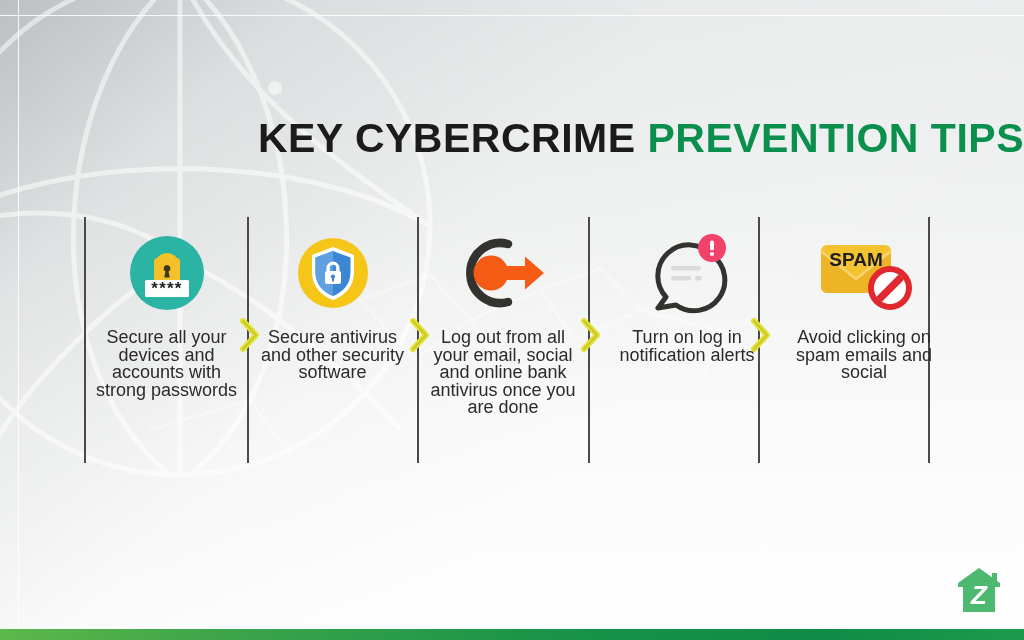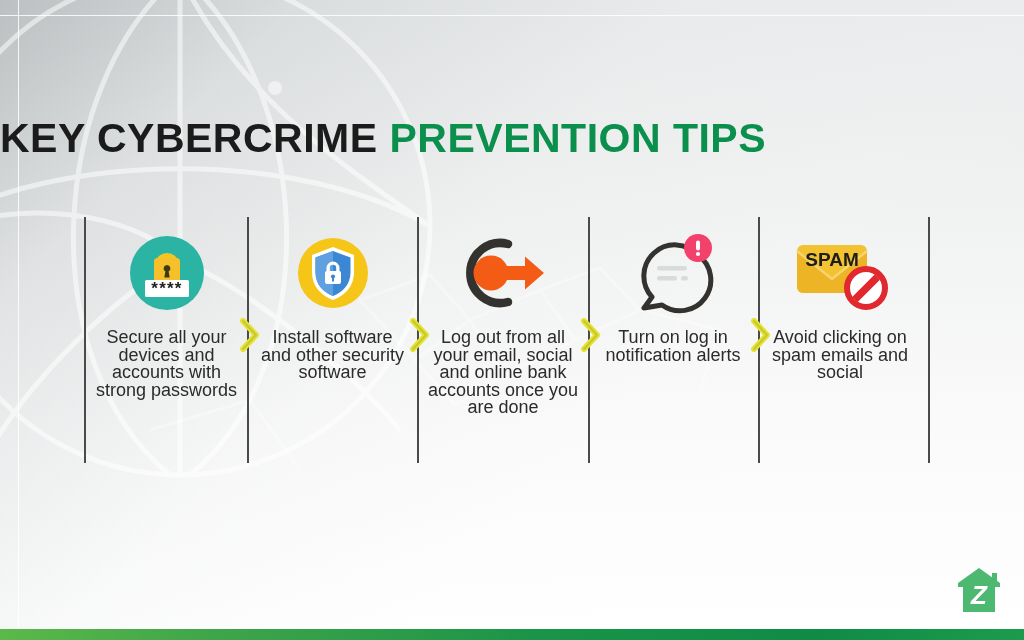--- a/index.html
+++ b/index.html
@@ -16,21 +16,21 @@
   }
   
   #globe{position:absolute;left:-120px;top:-40px;width:620px;height:560px;opacity:.55;pointer-events:none;}
   #crackle{position:absolute;left:0;top:0;width:1024px;height:640px;opacity:.5;pointer-events:none;}
   
   .guide-v{position:absolute;left:18px;top:0;width:1.4px;height:640px;background:rgba(255,255,255,.85);}
   .guide-h{position:absolute;left:0;top:15px;width:1024px;height:1.4px;background:rgba(255,255,255,.85);}
 
   
   #title{
-    position:absolute;left:0;top:115px;width:1024px;text-align:left;
+    position:absolute;left:0;top:115px;width:1024px;text-align:right;
     font-size:41px;font-weight:bold;letter-spacing:.5px;
     white-space:nowrap;
   }
   #title .t-dark{color:#1b1b1b;}
   #title .t-green{color:#0a8f4d;}
 
   
   #cols{position:absolute;left:84px;top:217px;width:846px;height:246px;}
   .divider{position:absolute;top:0;width:1.6px;height:246px;background:#4a4a4a;}
   .chev{position:absolute;width:22px;height:34px;pointer-events:none;}
@@ -143,50 +143,50 @@
           <circle cx="39" cy="39" r="35" fill="#f5c518"></circle>
           <path d="M39 13 L60 21 v17 c0 15 -10 24 -21 28 c-11 -4 -21 -13 -21 -28 V21 z" fill="#ffffff"></path>
           <path d="M39 17 L56.5 23.6 v14.6 c0 12.6 -8.4 20.3 -17.5 23.7 C29.9 58.5 21.5 50.8 21.5 38.2 V23.6 z" fill="#3b87d4"></path>
           <path d="M39 17 L39 61.9 C29.9 58.5 21.5 50.8 21.5 38.2 V23.6 z" fill="#5ea0e0"></path>
           <path d="M32.5 34 a6.5 6.5 0 0 1 13 0 v4 h-3.3 v-4 a3.2 3.2 0 0 0 -6.4 0 v4 h-3.3 z" fill="#ffffff"></path>
           <rect x="31" y="37" width="16" height="13" rx="2" fill="#ffffff"></rect>
           <circle cx="39" cy="42.5" r="2.1" fill="#3b87d4"></circle>
           <rect x="38" y="43" width="2" height="4.5" fill="#3b87d4"></rect>
         </svg>
       </div>
-      <div class="cap">Install software and other security software</div>
+      <div class="cap">Secure antivirus and other security software</div>
     </div>
 
     <div class="col" style="left:336px;width:166px;">
       <div class="icon-wrap">
         <svg width="100" height="80" viewBox="0 0 100 80">
           <path d="M55 11 A30 30 0 1 0 55 69" fill="none" stroke="#33322f" stroke-width="8.5" stroke-linecap="round"></path>
           <circle cx="38" cy="40" r="17.5" fill="#f45c16"></circle>
           <path d="M44 33 h28 v-9.5 l19 16.5 l-19 16.5 V47 H44 z" fill="#f45c16"></path>
         </svg>
       </div>
-      <div class="cap">Log out from all your email, social and online bank accounts once you are done</div>
-    </div>
-
-    <div class="col" style="left:506px;width:166px;">
+      <div class="cap">Log out from all your email, social and online bank antivirus once you are done</div>
+    </div>
+
+    <div class="col" style="left:520px;width:166px;">
       <div class="icon-wrap">
         <svg width="90" height="84" viewBox="0 0 90 84">
           <path d="M70 24 A30 30 0 1 0 24 66 l-8 11 l18 -3 A30 30 0 0 0 70 24 z" fill="none" stroke="#33322f" stroke-width="5" stroke-linejoin="round" stroke-linecap="round"></path>
           <rect x="29" y="35" width="30" height="4.4" rx="2.2" fill="#d9dadb"></rect>
           <rect x="29" y="45" width="20" height="4.4" rx="2.2" fill="#d9dadb"></rect>
           <rect x="53" y="45" width="7" height="4.4" rx="2.2" fill="#d9dadb"></rect>
           <circle cx="70" cy="17" r="14" fill="#f2416b"></circle>
           <rect x="68" y="9.5" width="4" height="10" rx="2" fill="#ffffff"></rect>
           <circle cx="70" cy="23" r="2.1" fill="#ffffff"></circle>
         </svg>
       </div>
       <div class="cap">Turn on log in notification alerts</div>
     </div>
 
-    <div class="col" style="left:672px;width:168px;">
+    <div class="col" style="left:696px;width:168px;">
       <div class="icon-wrap">
         <svg width="104" height="80" viewBox="0 0 104 80">
           <rect x="9" y="12" width="70" height="48" rx="6" fill="#f2c230"></rect>
           <path d="M9 18 L44 46 L79 18 V54 a6 6 0 0 1 -6 6 H15 a6 6 0 0 1 -6 -6 z" fill="#edb526"></path>
           <path d="M9 18 L44 46 L79 18" fill="none" stroke="#f7d471" stroke-width="2.5"></path>
           <text x="44" y="33" text-anchor="middle" font-family="'Liberation Sans',sans-serif" font-size="19" font-weight="bold" fill="#1d1d1d">SPAM</text>
           <circle cx="78" cy="55" r="20" fill="#ffffff"></circle>
           <circle cx="78" cy="55" r="19" fill="none" stroke="#e0282e" stroke-width="6"></circle>
           <rect x="62" y="51.5" width="32" height="7.5" rx="1" fill="#e0282e" transform="rotate(-45 78 55)"></rect>
         </svg>

